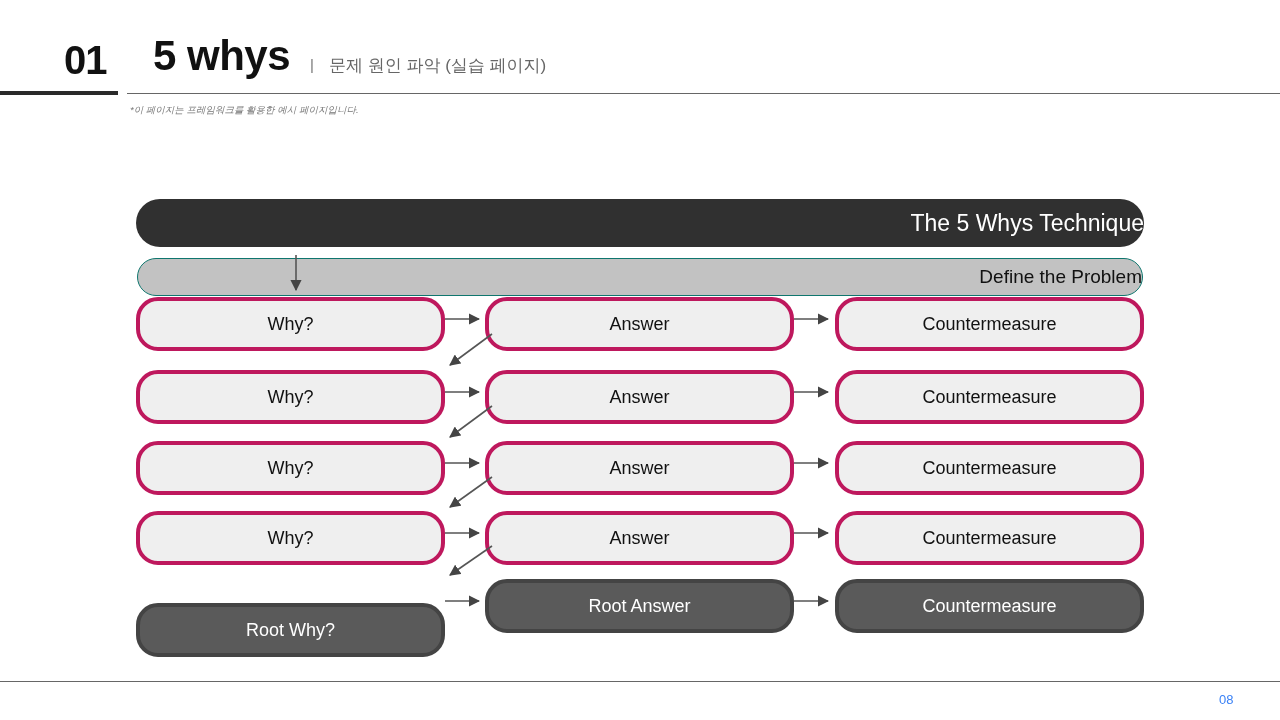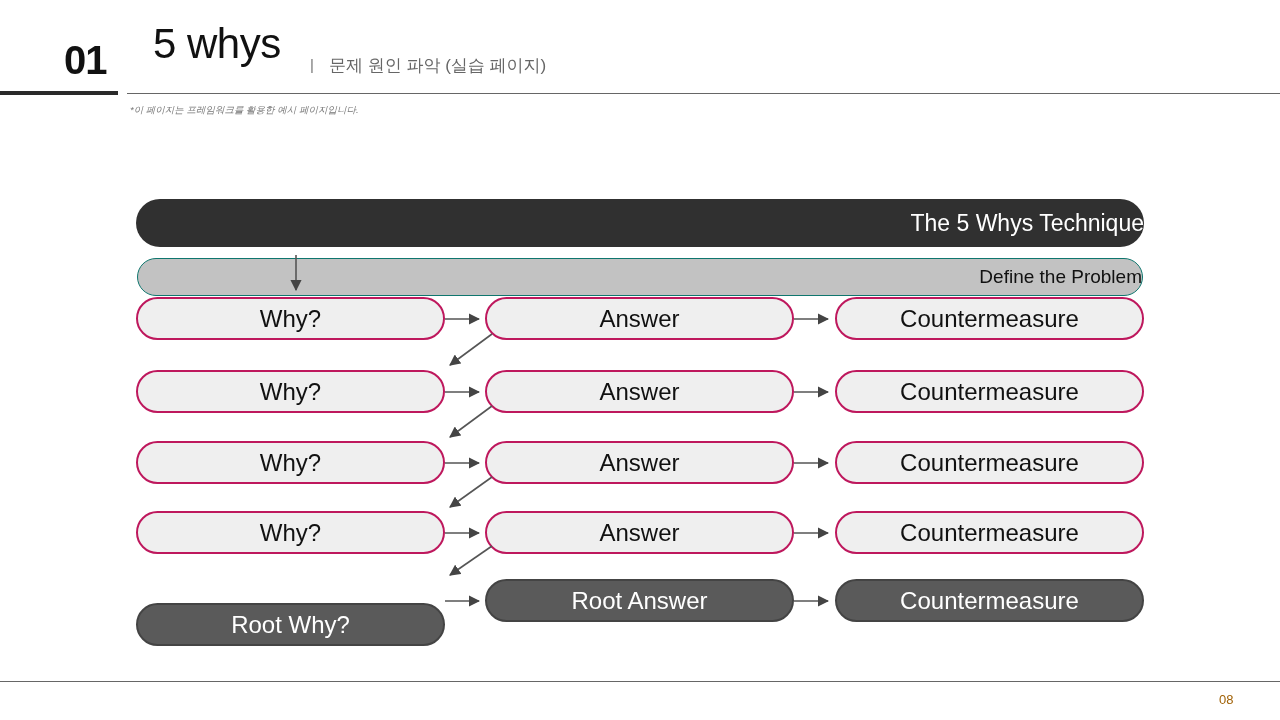--- a/index.html
+++ b/index.html
@@ -7,22 +7,22 @@
       width: 1280px; height: 720px; position: relative; overflow: hidden;
       background: #ffffff;
       font-family: "Liberation Sans", "DejaVu Sans", sans-serif;
       color: #111;
     }
     .num {
       position: absolute; left: 64px; top: 38px;
       font-size: 40px; font-weight: 700; letter-spacing: -1px; color: #111;
     }
     .title {
-      position: absolute; left: 153px; top: 20px;
-      font-size: 42px; font-weight: 400; color: #111; letter-spacing: -0.5px;
+      position: absolute; left: 153px; top: 32px;
+      font-size: 42px; font-weight: 700; color: #111; letter-spacing: -0.5px;
     }
     .sep {
       position: absolute; left: 310px; top: 56px;
       font-size: 15px; color: #777;
     }
     .subtitle {
       position: absolute; left: 329px; top: 54px;
       font-size: 17px; color: #666;
     }
     .line-thick {
@@ -41,32 +41,32 @@
     .bar-main {
       left: 136px; top: 158px; width: 1008px; height: 48px;
       background: #303030; border-radius: 24px; color: #fff; font-size: 23px;
     }
     .bar-define {
       left: 137px; top: 217px; width: 1006px; height: 38px;
       background: #c2c2c2; border: 1px solid #0f766e; border-radius: 19px;
       color: #111; font-size: 19px;
     }
     .pill {
-      position: absolute; box-sizing: border-box; width: 309px; height: 43px;
-      border-radius: 22px; border: 2px solid #be185d; background: #efefef;
+      position: absolute; box-sizing: border-box; width: 309px; height: 54px;
+      border-radius: 22px; border: 4px solid #be185d; background: #efefef;
       display: flex; align-items: center; justify-content: center;
-      font-size: 24px; color: #111;
+      font-size: 18px; color: #111;
     }
     .pill.dark { background: #5a5a5a; color: #fff; border-color: #444; }
     svg.arrows { position: absolute; left: 0; top: 0; }
     .page-line {
       position: absolute; left: 0; top: 681px; width: 1280px; height: 1px; background: #666;
     }
     .page-num {
-      position: absolute; left: 1219px; top: 692px; font-size: 13px; color: #a16207;
+      position: absolute; left: 1219px; top: 692px; font-size: 13px; color: #3b82f6;
     }
   </style>
 </head>
 <body>
 
 <div class="num">01</div>
 <div class="title">5 whys</div>
 <div class="sep">|</div>
 <div class="subtitle">문제 원인 파악 (실습 페이지)</div>
 <div class="line-thick"></div>

